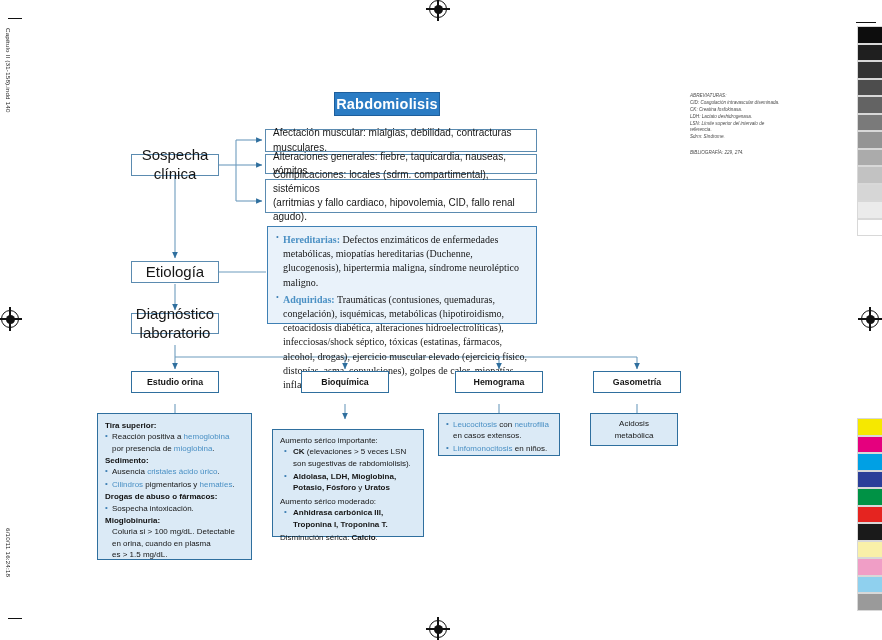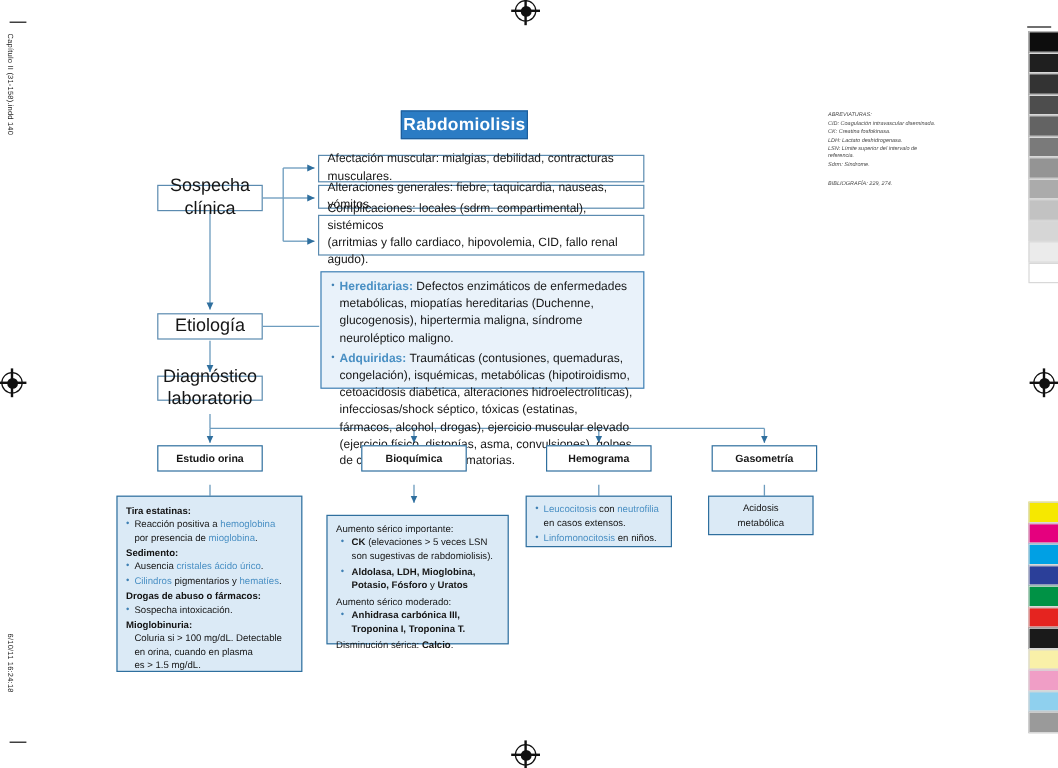--- a/index.html
+++ b/index.html
@@ -243,21 +243,21 @@
 
     <div class="textbox" style="left:265px; top:154px; width:272px; height:20px; display:flex; align-items:center;">
       <span>Alteraciones generales: fiebre, taquicardia, nauseas, vómitos.</span>
     </div>
 
     <div class="textbox" style="left:265px; top:179px; width:272px; height:34px; display:flex; flex-direction:column; justify-content:center;">
       <span>Complicaciones: locales (sdrm. compartimental), sistémicos</span>
       <span>(arritmias y fallo cardiaco, hipovolemia, CID, fallo renal agudo).</span>
     </div>
 
-    <div class="textbox tint" style="left:267px; top:226px; width:270px; height:98px; padding:6px 8px;">
+    <div class="textbox tint" style="left:267px; top:226px; width:270px; height:98px; padding:6px 8px;font-family:Liberation Serif, serif;">
       <ul class="bullets">
         <li>
           <span class="blu bld">Hereditarias:</span><span> Defectos enzimáticos de enfermedades metabólicas, miopatías hereditarias (Duchenne, glucogenosis), hipertermia maligna, síndrome neuroléptico maligno.</span>
         </li>
         <li style="margin-top:3px;">
           <span class="blu bld">Adquiridas:</span><span> Traumáticas (contusiones, quemaduras, congelación), isquémicas, metabólicas (hipotiroidismo, cetoacidosis diabética, alteraciones hidroelectrolíticas), infecciosas/shock séptico, tóxicas (estatinas, fármacos, alcohol, drogas), ejercicio muscular elevado (ejercicio físico, distonías, asma, convulsiones), golpes de calor, miopatías inflamatorias.</span>
         </li>
       </ul>
     </div>
 
@@ -268,21 +268,21 @@
       <span>Bioquímica</span>
     </div>
     <div class="node thick" style="left:455px; top:371px; width:88px; height:22px; font-size:8.8px;">
       <span>Hemograma</span>
     </div>
     <div class="node thick" style="left:593px; top:371px; width:88px; height:22px; font-size:8.8px;">
       <span>Gasometría</span>
     </div>
 
     <div class="textbox tint2" style="left:97px; top:413px; width:155px; height:147px; padding:6px 7px; font-size:8px;">
-      <div class="hdr">Tira estatinas:</div>
+      <div class="hdr">Tira superior:</div>
       <ul class="bullets">
         <li>
           <span>Reacción positiva a </span><span class="blu">hemoglobina</span><br>
           <span>por presencia de </span><span class="blu">mioglobina</span><span>.</span>
         </li>
       </ul>
       <div class="hdr">Sedimento:</div>
       <ul class="bullets">
         <li>
           <span>Ausencia </span><span class="blu">cristales ácido úrico</span><span>.</span>

